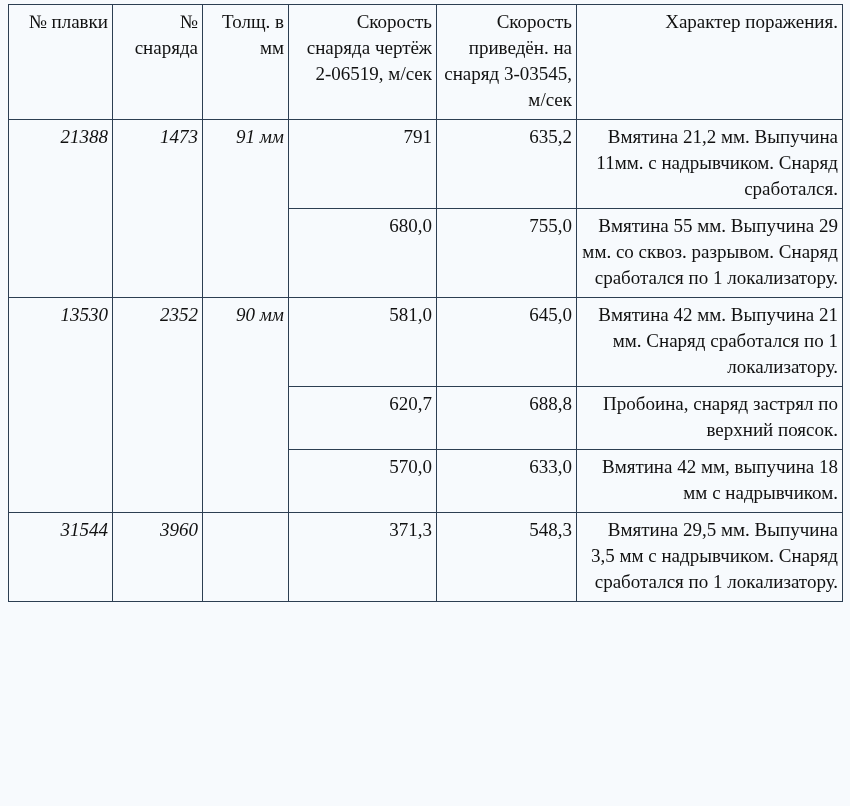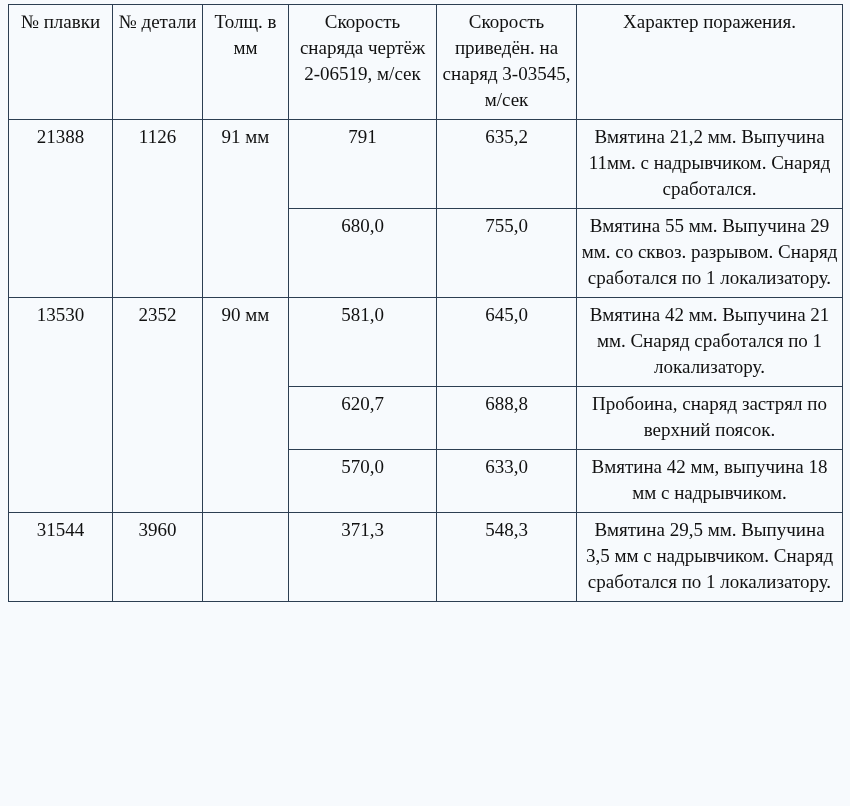--- a/index.html
+++ b/index.html
@@ -23,69 +23,69 @@
   }
   table.data-table {
     border-collapse: collapse;
     width: 834px;
     table-layout: fixed;
     background: #f7fafd;
   }
   table.data-table td, table.data-table th {
     border: 1px solid #2c3e52;
     vertical-align: top;
-    text-align: center;
+    text-align: right;
     font-size: 19px;
     line-height: 26px;
     padding: 4px 4px 6px 4px;
     font-weight: normal;
     background: #f7fafd;
   }
   table.data-table th {
     font-size: 19px;
     line-height: 26px;
     vertical-align: top;
   }
   .col-melt   { width: 104px; }
   .col-part   { width: 90px;  }
   .col-thick  { width: 86px;  }
   .col-speed1 { width: 148px; }
   .col-speed2 { width: 140px; }
   .col-char   { width: 266px; }
 
-  td.v-mid { vertical-align: top; }
+  td.v-mid { vertical-align: top; font-style: italic; }
   .head-cell { padding-top: 6px; }
 </style>
 </head>
 <body>
 
 <div id="sheet">
   <table class="data-table">
     <colgroup>
       <col class="col-melt">
       <col class="col-part">
       <col class="col-thick">
       <col class="col-speed1">
       <col class="col-speed2">
       <col class="col-char">
     </colgroup>
     <thead>
       <tr>
         <th class="head-cell">№ плавки</th>
-        <th class="head-cell">№ детали</th>
+        <th class="head-cell">№ снаряда</th>
         <th class="head-cell">Толщ. в мм</th>
         <th class="head-cell">Скорость снаряда чертёж 2-06519, м/сек</th>
         <th class="head-cell">Скорость приведён. на снаряд 3-03545, м/сек</th>
         <th class="head-cell">Характер поражения.</th>
       </tr>
     </thead>
     <tbody>
         <tr>
           <td class="v-mid" rowspan="2">21388</td>
-          <td class="v-mid" rowspan="2">1126</td>
+          <td class="v-mid" rowspan="2">1473</td>
           <td class="v-mid" rowspan="2">91 мм</td>
           <td>791</td>
           <td>635,2</td>
           <td>Вмятина 21,2 мм. Выпучина 11мм. с надрывчиком. Снаряд сработался.</td>
         </tr>
         <tr>
           <td>680,0</td>
           <td>755,0</td>
           <td>Вмятина 55 мм. Выпучина 29 мм. со сквоз. разрывом. Снаряд сработался по 1 локализатору.</td>
         </tr>

